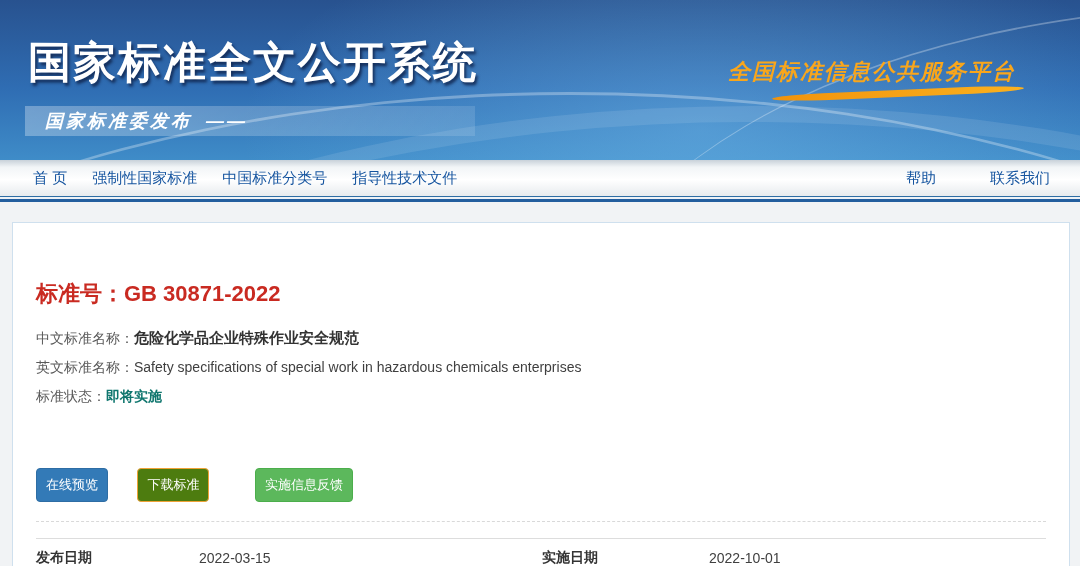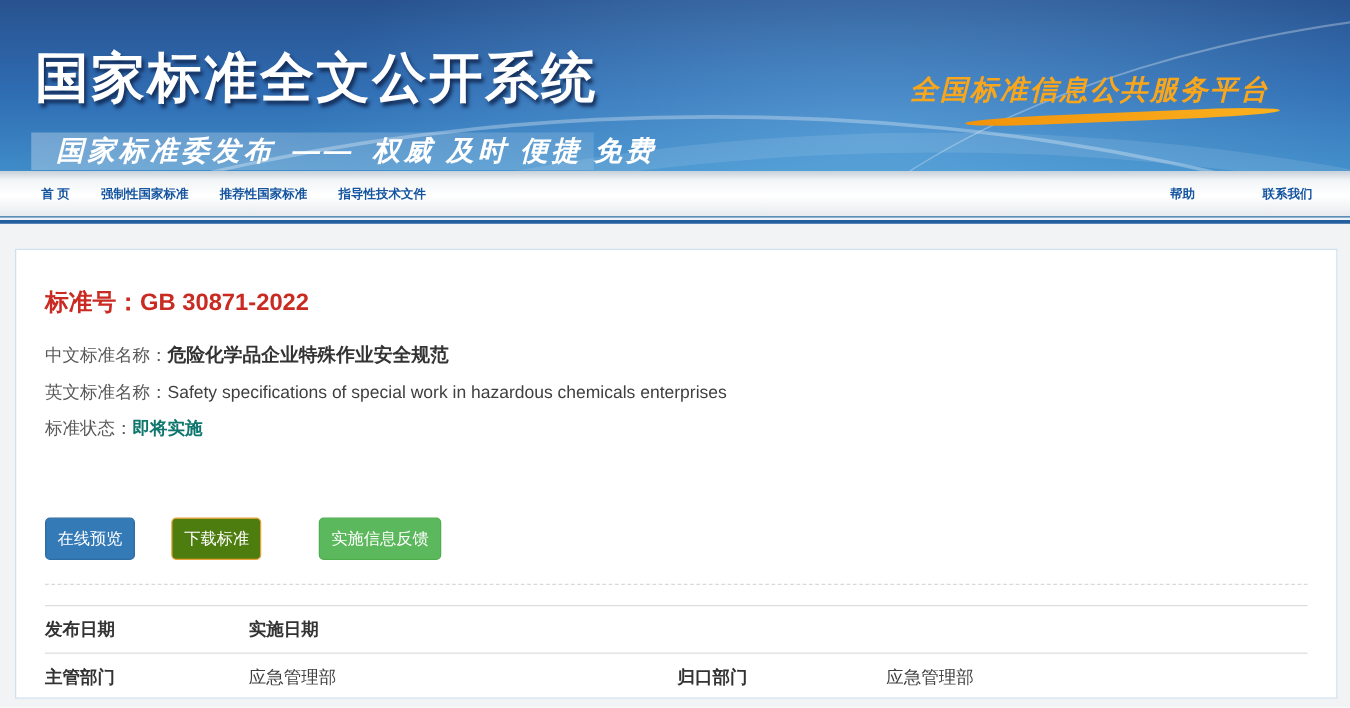--- a/index.html
+++ b/index.html
@@ -4,64 +4,64 @@
 <style>
   * { box-sizing: border-box; }
   html,body { margin:0; padding:0; }
   body {
     width:1080px; height:566px; overflow:hidden;
     background:#f1f3f5;
     font-family:"Liberation Sans","DejaVu Sans",sans-serif;
   }
 
   
-  .header { position:relative; height:137px; overflow:hidden;
+  .header { position:relative; height:160px; overflow:hidden;
     background:linear-gradient(180deg,#28528f 0%,#2f6db3 55%,#3f8cc8 100%);text-align:right; }
   .header .glow { position:absolute; right:-120px; bottom:-200px; width:1000px; height:460px;
     background:radial-gradient(ellipse, rgba(130,200,245,.38), transparent 65%); }
   .arc { position:absolute; border-radius:50%; pointer-events:none; }
   .arc1 { left:-380px; top:92px; width:1900px; height:950px; border-top:3px solid rgba(255,255,255,.30); }
   .arc2 { left:-250px; top:106px; width:2000px; height:1050px; border-top:16px solid rgba(255,255,255,.10); }
   .arc3 { left:560px; top:6px; width:1500px; height:820px; border-top:2px solid rgba(255,255,255,.30); transform:rotate(3deg); }
 
   .site-title { position:absolute; left:28px; top:34px;
     font-size:43px; font-weight:bold; color:#ffffff; letter-spacing:2px;
     text-shadow:2px 3px 3px rgba(15,35,75,.85); white-space:nowrap; }
 
   .sub-band { position:absolute; left:25px; top:106px; width:450px; height:30px;
     background:linear-gradient(90deg, rgba(255,255,255,.30), rgba(255,255,255,.12));
     display:flex; align-items:center; gap:14px; padding-left:20px;
-    color:#ffffff; font-weight:bold; font-style:italic; font-size:22px; letter-spacing:3px;
+    color:#ffffff; font-weight:bold; font-style:italic; font-size:18px; letter-spacing:3px;
     white-space:nowrap; }
 
   .platform { position:absolute; top:57px; right:64px;
     color:#f9a61b; font-size:22px; font-weight:bold; font-style:italic;
     letter-spacing:2px; white-space:nowrap; cursor:pointer; }
   .platform-underline { position:absolute; top:90px; right:56px; width:252px; height:7px;
     background:linear-gradient(90deg,#f1930c,#fbb11f);
     border-radius:50%/100%; transform:rotate(-2.4deg); }
 
   
   .nav { position:relative; height:37px;
     background:linear-gradient(180deg,#c8d1d9 0%,#f2f5f7 20%,#ffffff 55%,#e7ebee 100%);
     display:flex; align-items:center;
-    font-size:10px; font-weight:bold; color:#15549f;
+    font-size:15px; font-weight:normal; color:#15549f;
     border-bottom:1px solid #2e6da4;text-align:right; }
   .nav-item { margin-left:25px; cursor:pointer; white-space:nowrap; }
   .nav-item:first-child { margin-left:33px; }
   .nav-right { margin-left:auto; margin-right:30px; display:flex; gap:38px; }
   .nav-right .nav-item { margin-left:16px; }
   .nav-bar-light { height:2px; background:#edf2f7; }
   .nav-bar-dark  { height:3px; background:#235e9e; }
 
   
   .card { margin:20px 0 0 12px; width:1058px; height:360px;
     background:#ffffff; border:1px solid #cfe0ee; padding:0 23px; }
 
-  .code-line { margin-top:29px; font-size:19px; font-weight:bold; color:#c92a21; }
+  .code-line { margin-top:56px; font-size:22px; font-weight:bold; color:#c92a21; }
 
   .field-line { margin-top:11px; font-size:14px; color:#595959; }
   .field-line.cn { margin-top:20px; }
   .cn-value { font-size:15px; font-weight:bold; color:#333333;text-align:center; }
   .en-value { color:#3f3f3f; }
   .status-value { font-weight:bold; color:#0f766e; }
 
   .btn-row { margin-top:24px; }
   .btn { display:inline-block; border:1px solid transparent; border-radius:4px;
     color:#ffffff; font-size:13px; padding:7px 9px; margin-right:25px;
@@ -85,31 +85,30 @@
   <div class="glow"></div>
   <div class="arc arc1"></div>
   <div class="arc arc2"></div>
   <div class="arc arc3"></div>
 
   <div class="site-title">国家标准全文公开系统</div>
 
   <div class="sub-band">
     <span>国家标准委发布</span>
     <span>——</span>
-    <span>权威 及时 便捷 免费</span>
   </div>
 
   <div class="platform">全国标准信息公共服务平台</div>
   <div class="platform-underline"></div>
 </div>
 
 <div class="nav">
   <span class="nav-item">首 页</span>
   <span class="nav-item">强制性国家标准</span>
-  <span class="nav-item">推荐性国家标准</span>
+  <span class="nav-item">中国标准分类号</span>
   <span class="nav-item">指导性技术文件</span>
   <span class="nav-right">
     <span class="nav-item">帮助</span>
     <span class="nav-item">联系我们</span>
   </span>
 </div>
 <div class="nav-bar-light"></div>
 <div class="nav-bar-dark"></div>
 
 <div class="card">
@@ -134,21 +133,23 @@
     <span class="btn btn-primary">在线预览</span>
     <span class="btn btn-warning">下载标准</span>
     <span class="btn btn-success">实施信息反馈</span>
   </div>
 
   <div class="dashed-sep"></div>
 
   <div class="info-table">
     <div class="info-row">
       <span class="info-label">发布日期</span>
+      <span class="info-value">2022-03-15</span>
       <span class="info-label">实施日期</span>
+      <span class="info-value">2022-10-01</span>
     </div>
     <div class="info-row">
       <span class="info-label">主管部门</span>
       <span class="info-value">应急管理部</span>
       <span class="info-label">归口部门</span>
       <span class="info-value">应急管理部</span>
     </div>
   </div>
 
 </div>

